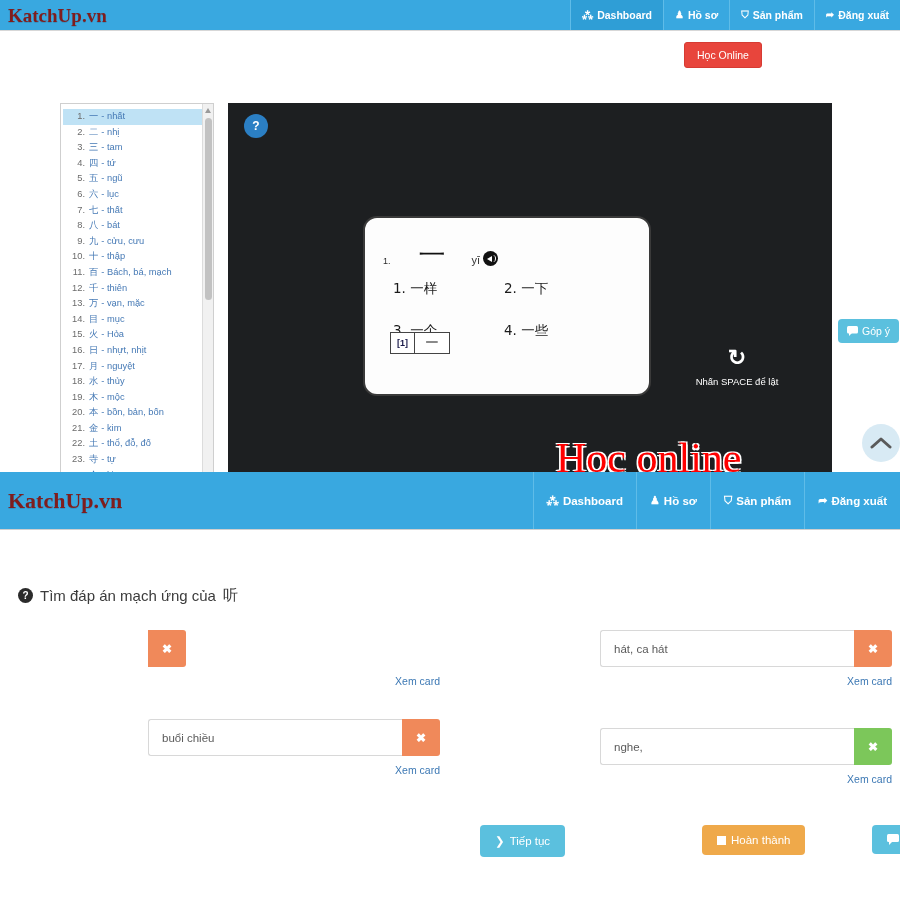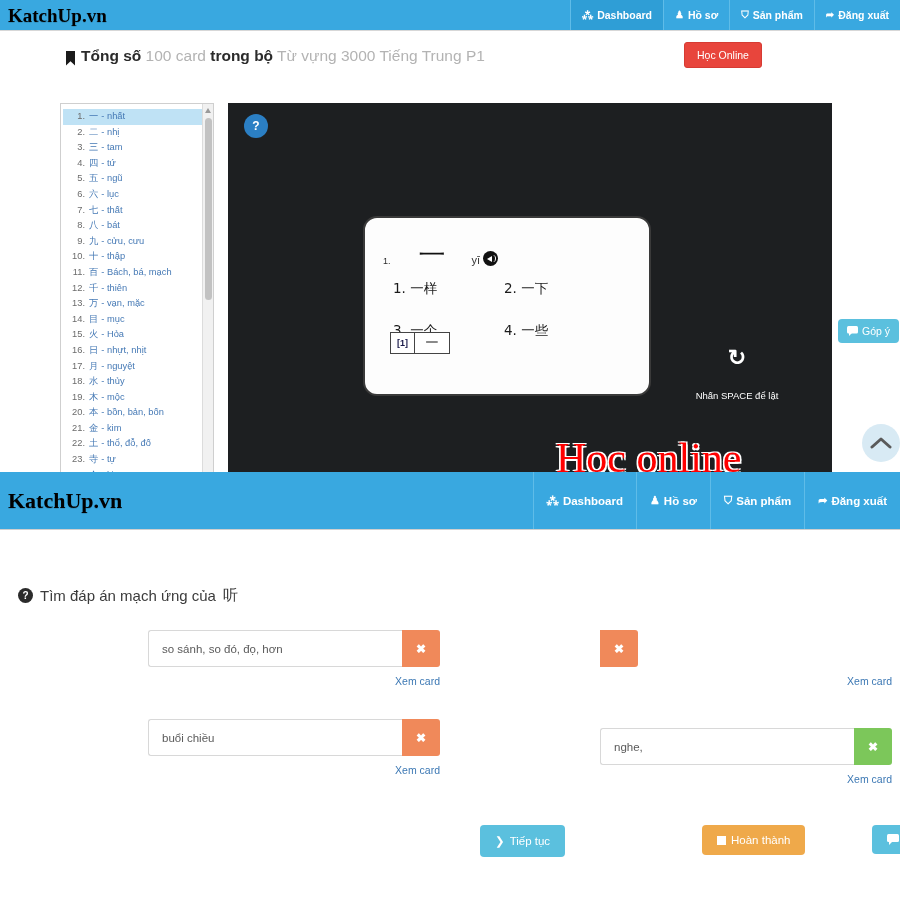--- a/index.html
+++ b/index.html
@@ -15,21 +15,21 @@
   .navbar {
     position: absolute; left: 0; width: 900px;
     background: #39a8e0;
     display: flex; align-items: center;
     border-bottom: 1px solid #d7d7d7;
   }
   #navbar-top { top: 0; height: 31px; }
   #navbar-bottom { top: 472px; height: 58px; background: #39a8e0; border-bottom: 1px solid #cfcfcf; }
 
   .brand {
-    color: #000000;
+    color: #7f1d1d;
     font-family: "Liberation Serif", serif;
     font-weight: bold;
     letter-spacing: 0px;
     text-shadow: 0 1px 0 rgba(0,0,0,.12);
     padding-left: 8px;
     white-space: nowrap;
   }
   #navbar-top .brand { font-size: 19px; line-height: 31px; }
   #navbar-bottom .brand { font-size: 22px; line-height: 58px; }
 
@@ -155,21 +155,21 @@
   }
   .fc-stroke-glyph {
     width: 34px; display: flex; align-items: center; justify-content: center;
     font-size: 13px; color: #111; font-family: "DejaVu Sans", sans-serif;
   }
   .flip-hint {
     position: absolute; left: 432px; top: 244px; width: 154px;
     text-align: center; color: #ffffff;
   }
   .flip-icon { font-size: 22px; line-height: 22px; font-weight: bold; }
-  .flip-text { font-size: 9.5px; margin-top: 21px; }
+  .flip-text { font-size: 9.5px; margin-top: 7px; }
   .chevron-down {
     position: absolute; left: 245px; top: 388px;
     width: 0; height: 0; cursor: pointer;
   }
   .chevron-down svg { display: block; }
   .watermark {
     position: absolute; color: #ff0000;
     font-family: "Liberation Serif", serif;
     text-shadow: -1.5px -1.5px 0 #fff, 1.5px -1.5px 0 #fff, -1.5px 1.5px 0 #fff, 1.5px 1.5px 0 #fff;
     white-space: nowrap;
@@ -264,27 +264,20 @@
       </div>
       <div class="nav-item">
         <span class="ico">➦</span>
         <span>Đăng xuất</span>
       </div>
     </div>
   </div>
 
   <div id="section-flashcards">
 
-    <div class="deck-header">
-      <span class="bookmark-icon"></span>
-      <span class="deck-title"><span class="bold">Tổng số</span>
-        <span class="muted">100 card</span>
-        <span class="bold">trong bộ</span>
-        <span class="muted">Từ vựng 3000 Tiếng Trung P1</span></span>
-    </div>
     <div class="btn-hoc-online">Học Online</div>
 
     <div class="card-list">
       <div class="card-list-inner" id="card-list-inner">
           <div class="card-row selected">
             <span class="num">1.</span>
             <span class="hanzi">一</span>
             <span>- nhất</span>
           </div>
           <div class="card-row">
@@ -498,28 +491,28 @@
     <div class="quiz-question">
       <span class="q-circle">?</span>
       <span>Tìm đáp án mạch ứng của</span>
       <span class="target">听</span>
     </div>
 
     <div class="answer-grid">
 
       <div class="answer-cell" style="left:148px; top:0; width:292px;">
         <div class="answer-input-group">
-          <input class="answer-input" type="text" value="so sánh, so đó, đọ, hơn" style="">
           <div class="answer-btn wrong">✖</div>
         </div>
         <span class="xem-card">Xem card</span>
       </div>
 
       <div class="answer-cell" style="left:600px; top:0; width:292px;">
         <div class="answer-input-group">
+          <input class="answer-input" type="text" value="hát, ca hát" style="">
           <div class="answer-btn wrong">✖</div>
         </div>
         <span class="xem-card">Xem card</span>
       </div>
 
       <div class="answer-cell" style="left:148px; top:89px; width:292px;">
         <div class="answer-input-group">
           <input class="answer-input" type="text" value="buổi chiều" style="">
           <div class="answer-btn wrong">✖</div>
         </div>

